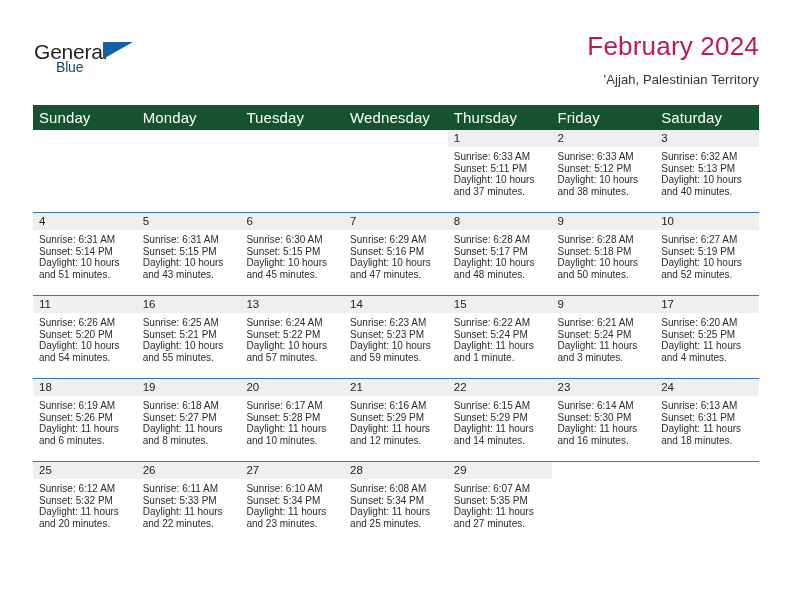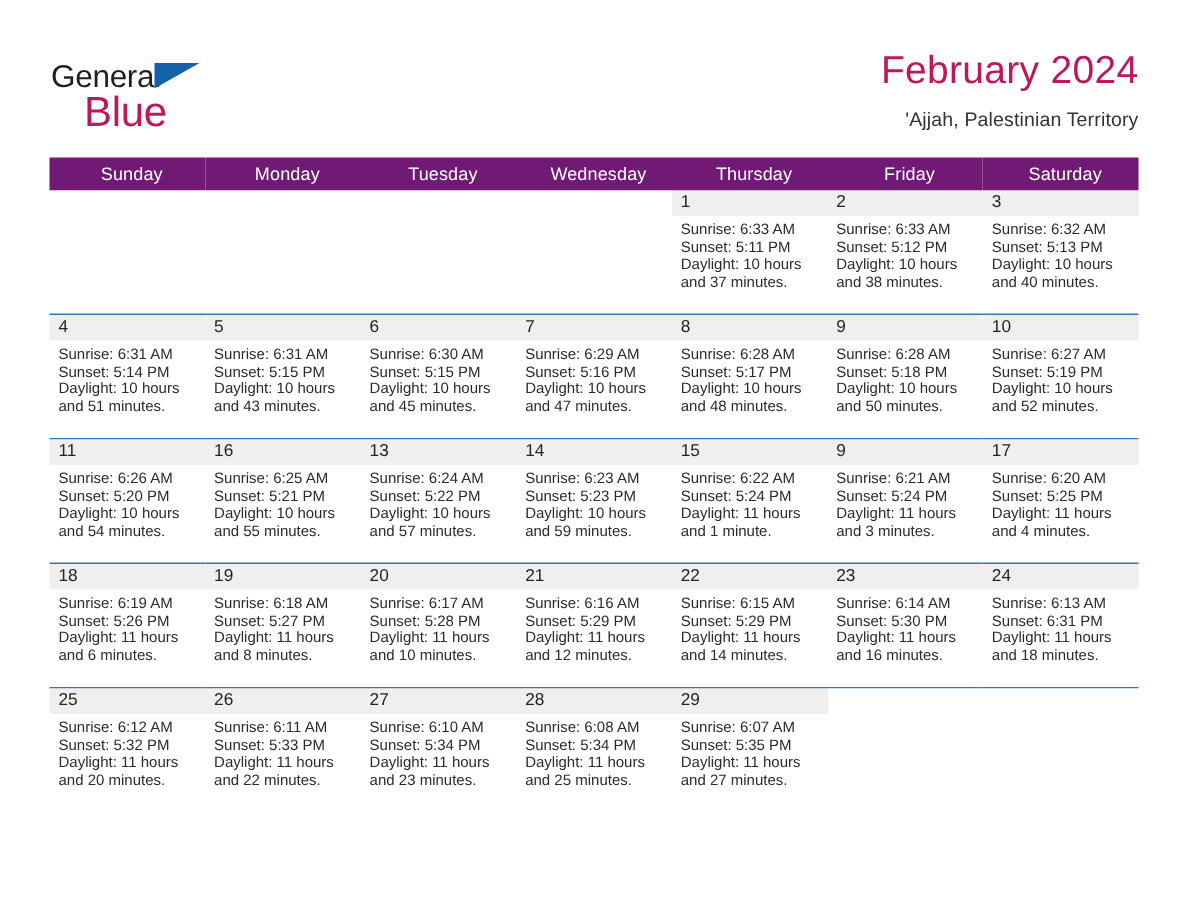--- a/index.html
+++ b/index.html
@@ -34,23 +34,23 @@
     position: absolute;
     left: 0; top: 0;
     font-size: 21px;
     letter-spacing: -0.2px;
     color: #231f20;
     font-family: "Liberation Sans", sans-serif;
   }
   .brand-blue {
     position: absolute;
     left: 22px; top: 19px;
-    font-size: 28px;
+    font-size: 14px;
     letter-spacing: -0.2px;
-    color: #be185d;
+    color: #0c4a6e;
     font-family: "Liberation Sans", sans-serif;
   }
   .brand-flag {
     position: absolute;
     left: 69px;
     top: 2px;
     width: 0;
     height: 0;
     border-left: 30px solid #1461a8;
     border-bottom: 17px solid transparent;
@@ -80,25 +80,25 @@
   
   .calendar {
     position: absolute;
     left: 33px;
     top: 105px;
     width: 726px;
     border-collapse: collapse;
     table-layout: fixed;
   }
   .calendar th {
-    background: #701a75;
+    background: #14532d;
     color: #ffffff;
-    font-size: 12px;
+    font-size: 15px;
     font-weight: normal;
-    text-align: center;
+    text-align: left;
     padding: 4px 0 4px 6px;
     height: 13px;
     letter-spacing: 0.1px;
   }
   .calendar td {
     vertical-align: top;
     padding: 0;
     border-top: 1px solid #3275b8;
     height: 82px;
     width: 103.7px;

